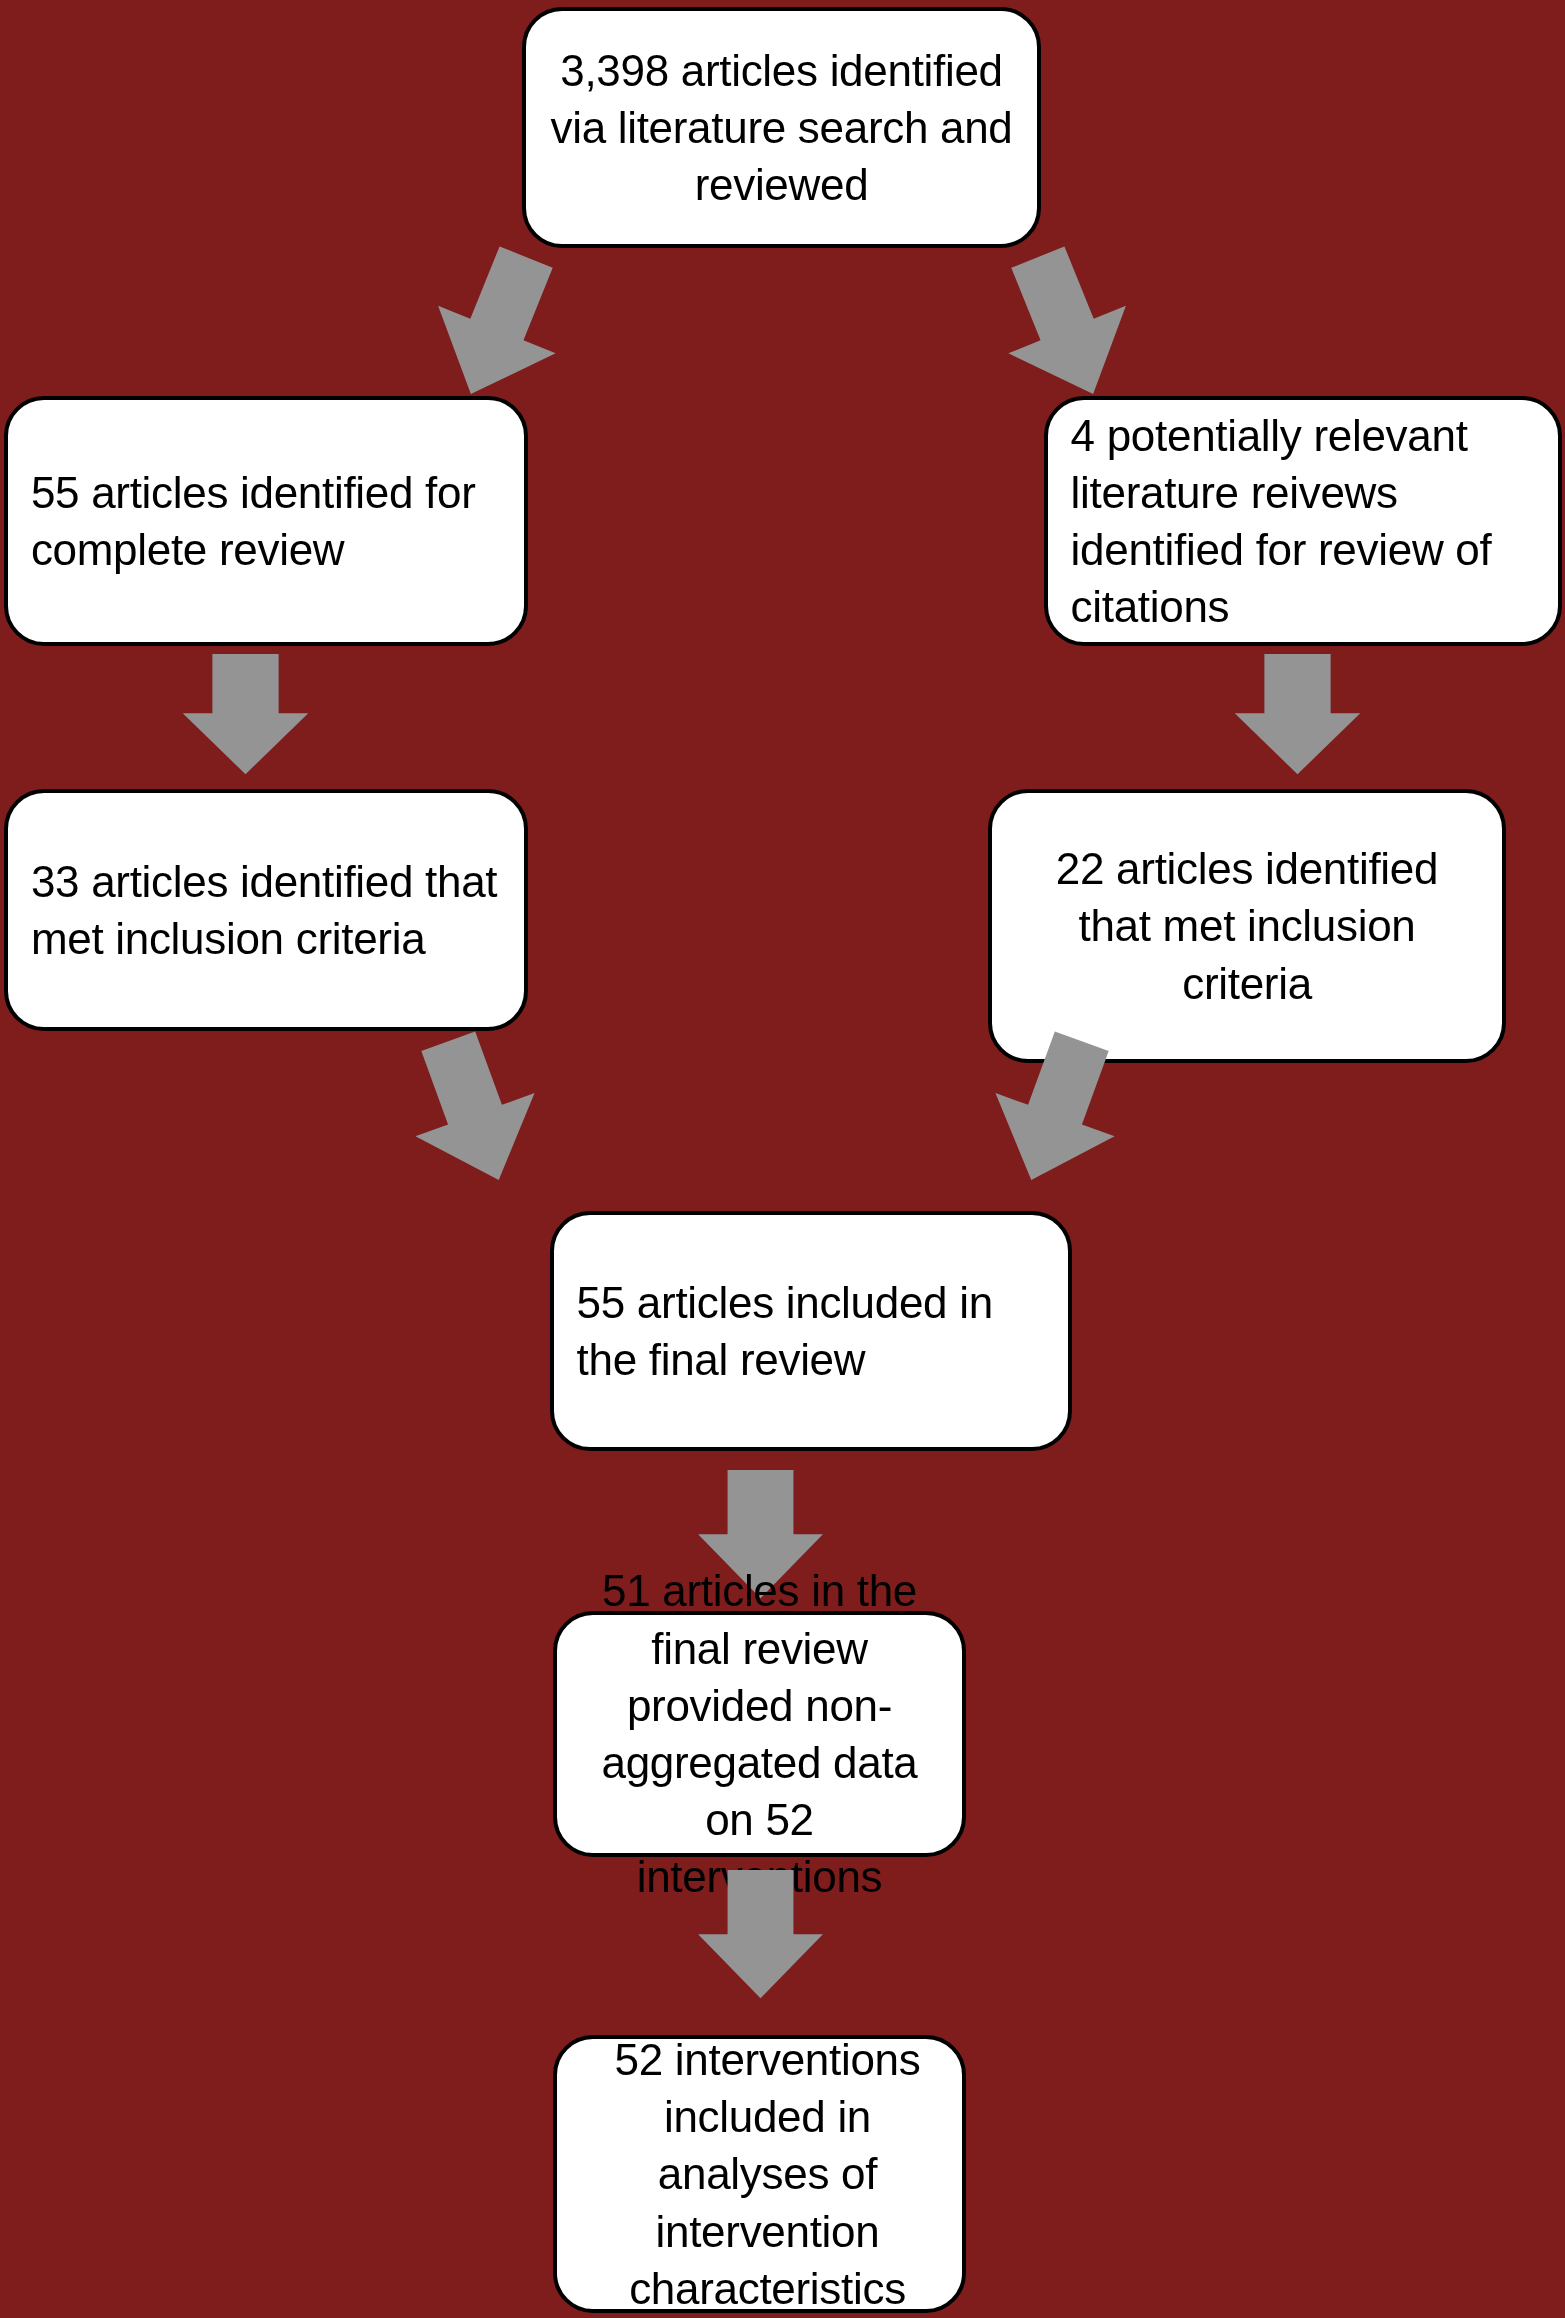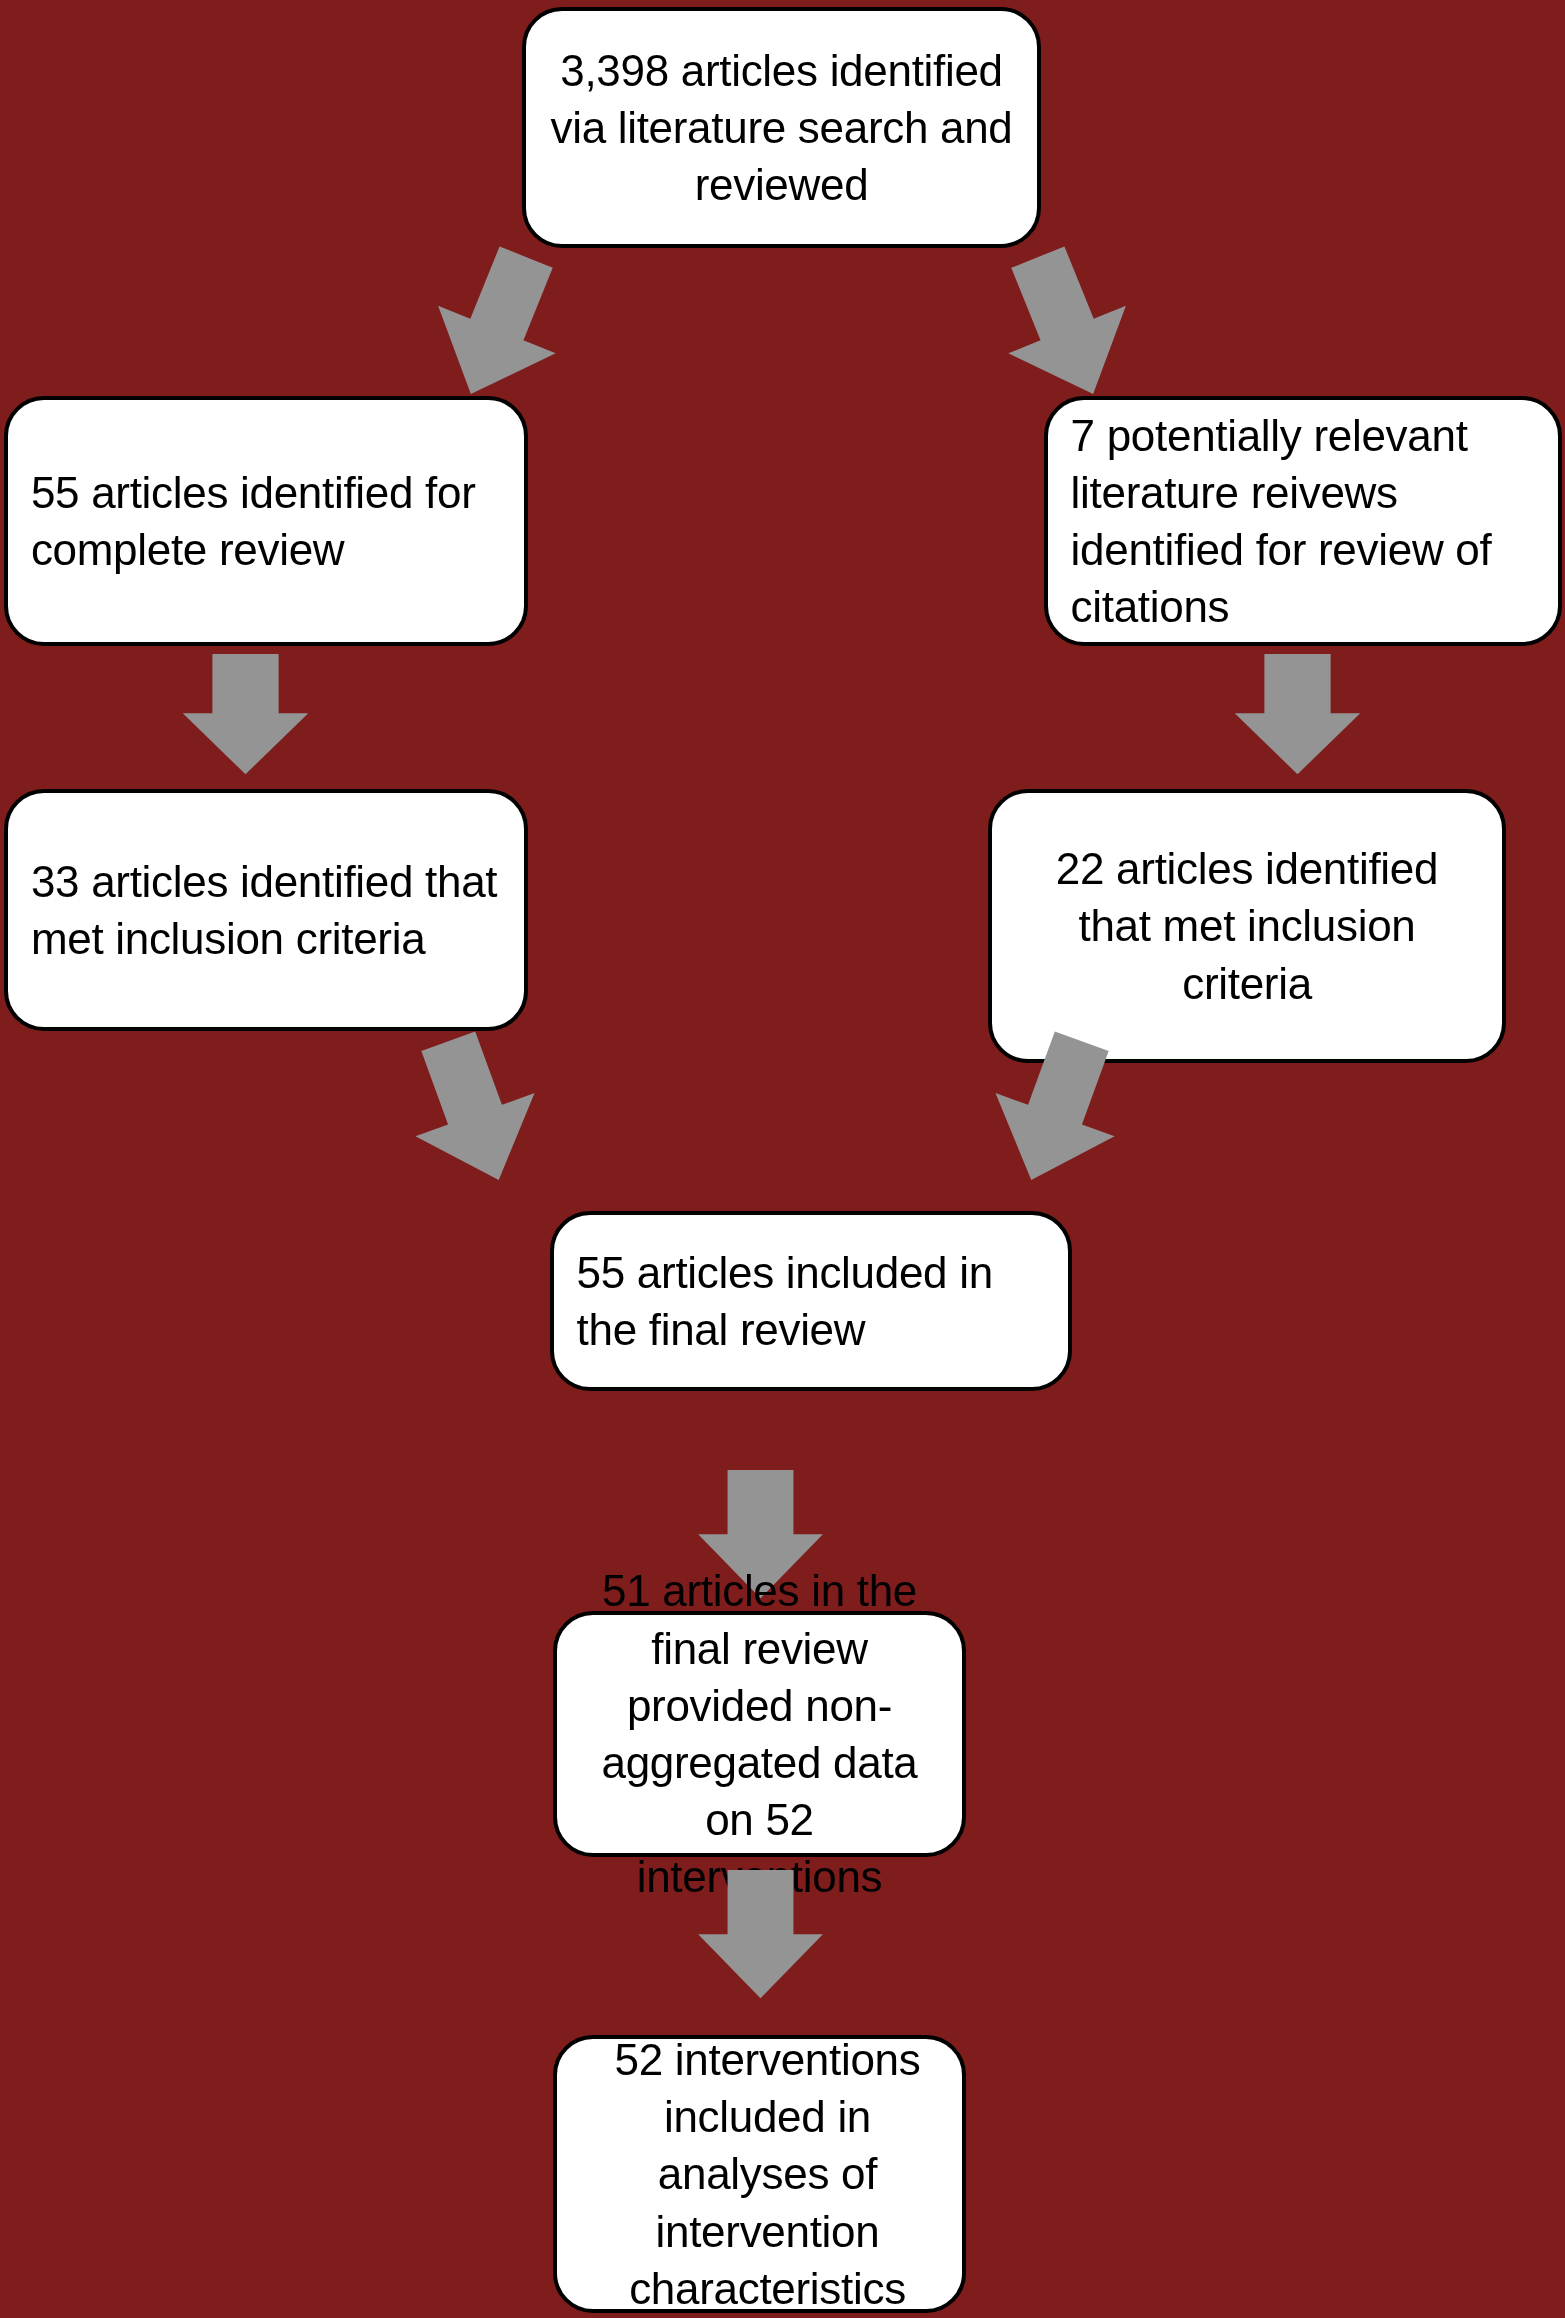--- a/index.html
+++ b/index.html
@@ -68,21 +68,21 @@
         <polygon points="62,2 128,2 128,92 168,92 95,172 22,92 62,92" fill="#949494"></polygon>
       </g>
     </svg>
   </div>
 
   <div class="node align-left" style="left:4.3px; top:396px; width:524px; height:250px;">
     <div class="node-text">55 articles identified for complete review</div>
   </div>
 
   <div class="node align-left" style="left:1044px; top:396px; width:518px; height:250px;">
-    <div class="node-text">7 potentially relevant literature reivews identified for review of citations</div>
+    <div class="node-text">4 potentially relevant literature reivews identified for review of citations</div>
   </div>
 
   <div class="arrow" style="left:181px; top:654px; width:129px; height:122px;">
     <svg width="129" height="122" viewBox="0 0 148 140">
       <polygon points="36,0 112,0 112,68 146,68 74,138 2,68 36,68" fill="#949494"></polygon>
     </svg>
   </div>
 
   <div class="arrow" style="left:1233px; top:654px; width:129px; height:122px;">
     <svg width="129" height="122" viewBox="0 0 148 140">
@@ -107,21 +107,21 @@
   </div>
 
   <div class="arrow" style="left:974px; top:1035px; width:165px; height:152px;">
     <svg width="165" height="152" viewBox="0 0 190 175">
       <g transform="rotate(20 95 87)">
         <polygon points="62,2 128,2 128,92 168,92 95,172 22,92 62,92" fill="#949494"></polygon>
       </g>
     </svg>
   </div>
 
-  <div class="node align-left" style="left:550px; top:1211px; width:522px; height:180px;">
+  <div class="node align-left" style="left:550px; top:1211px; width:522px; height:240px;">
     <div class="node-text">55 articles included in the final review</div>
   </div>
 
   <div class="arrow" style="left:696px; top:1470px; width:129px; height:130px;">
     <svg width="129" height="130" viewBox="0 0 148 150">
       <polygon points="36,0 112,0 112,74 146,74 74,148 2,74 36,74" fill="#949494"></polygon>
     </svg>
   </div>
 
   <div class="node align-center" style="left:553px; top:1611px; width:413px; height:246px;">

